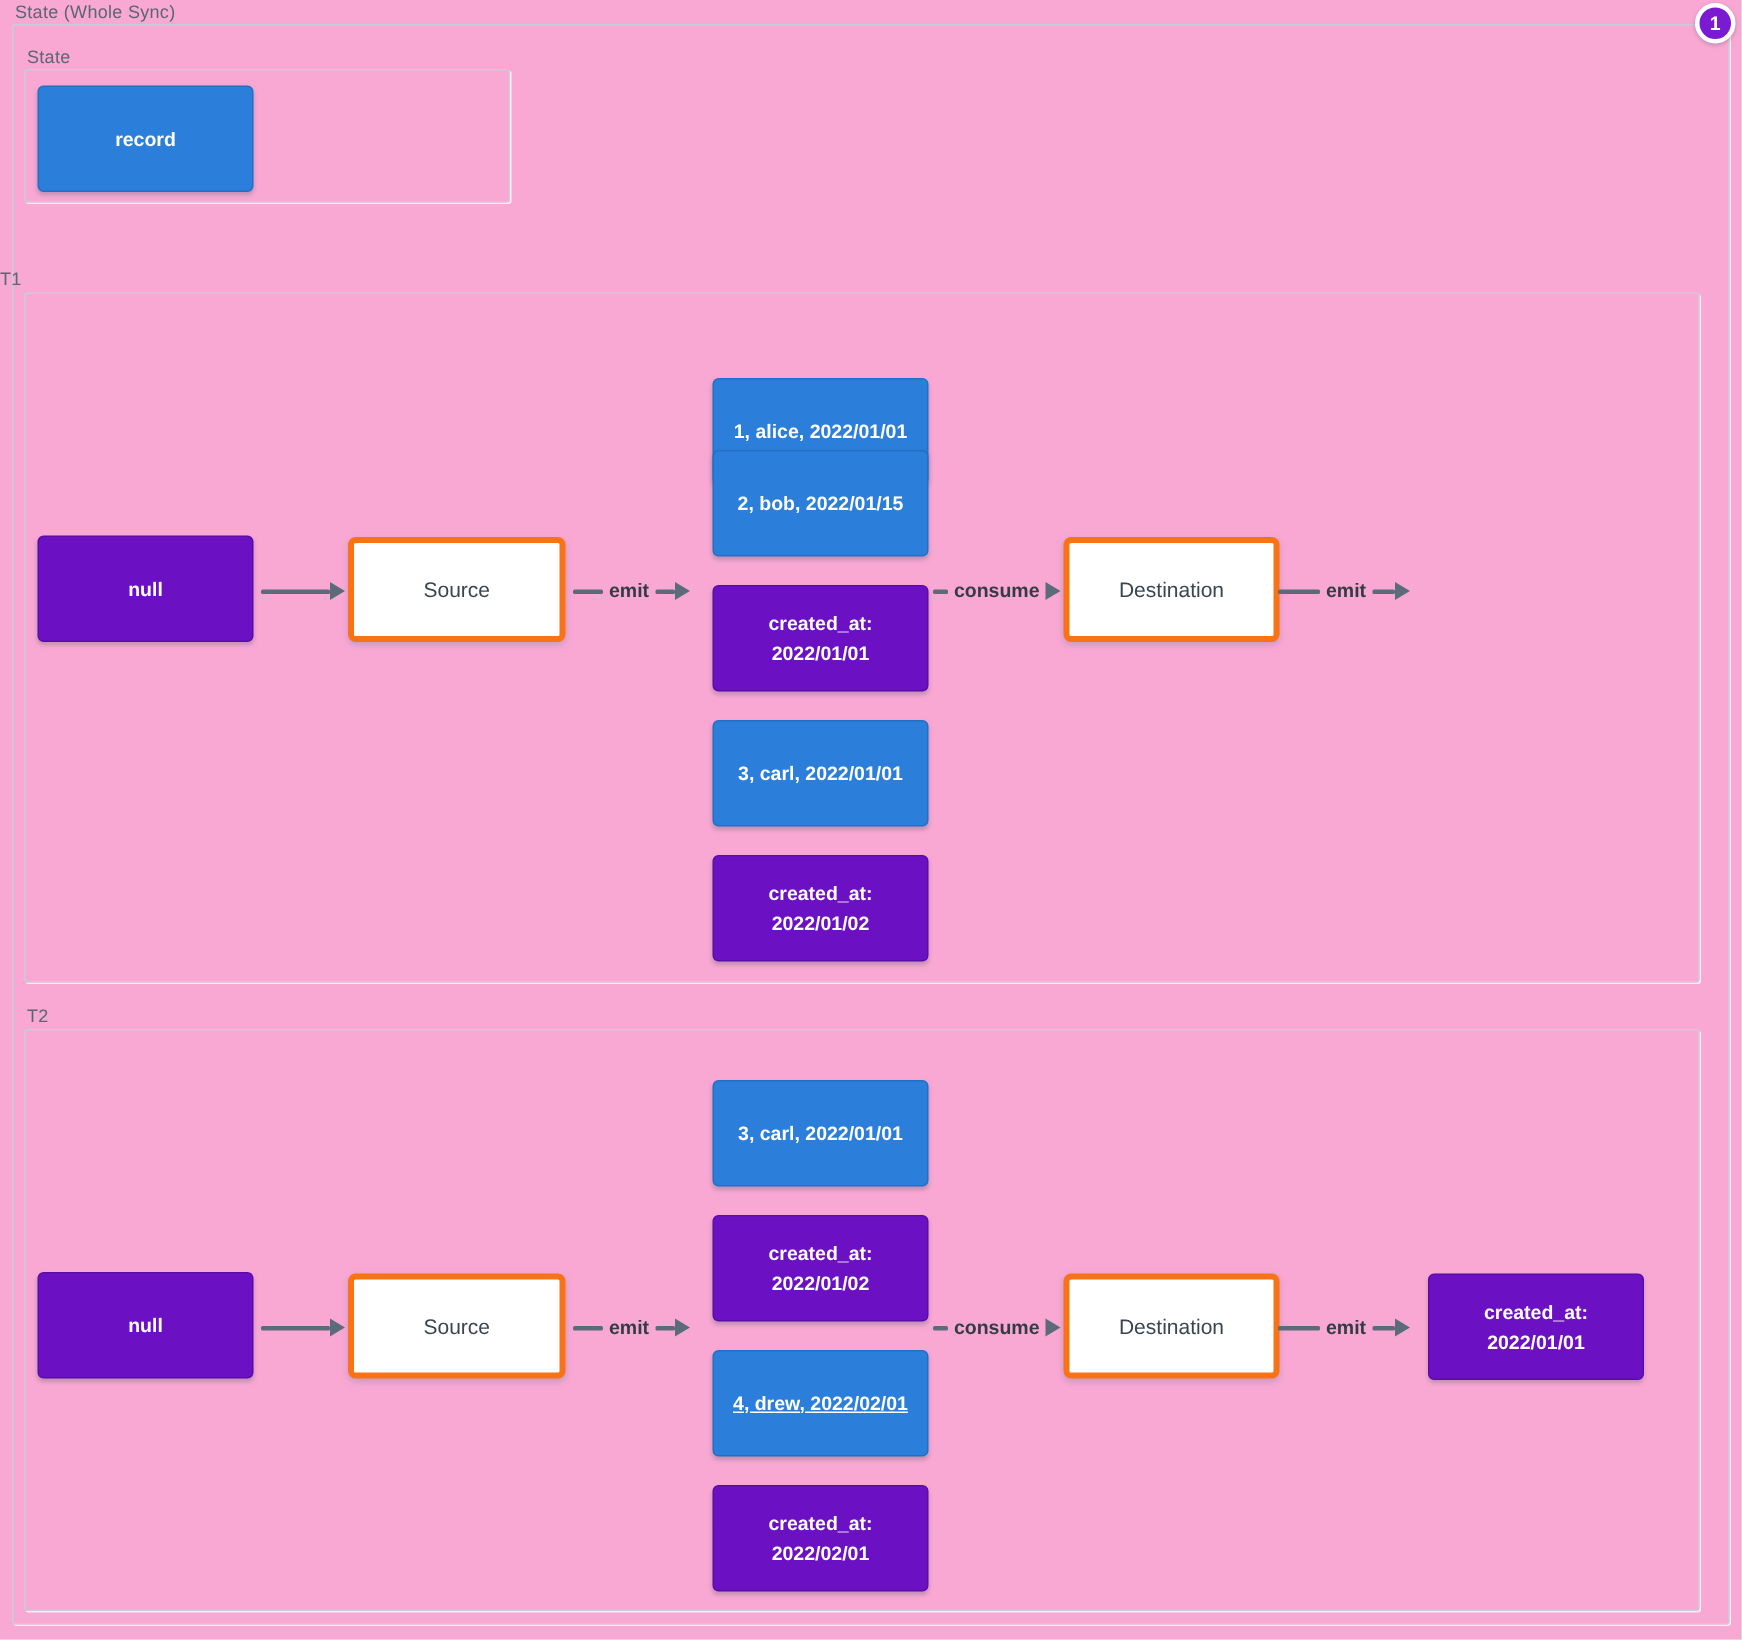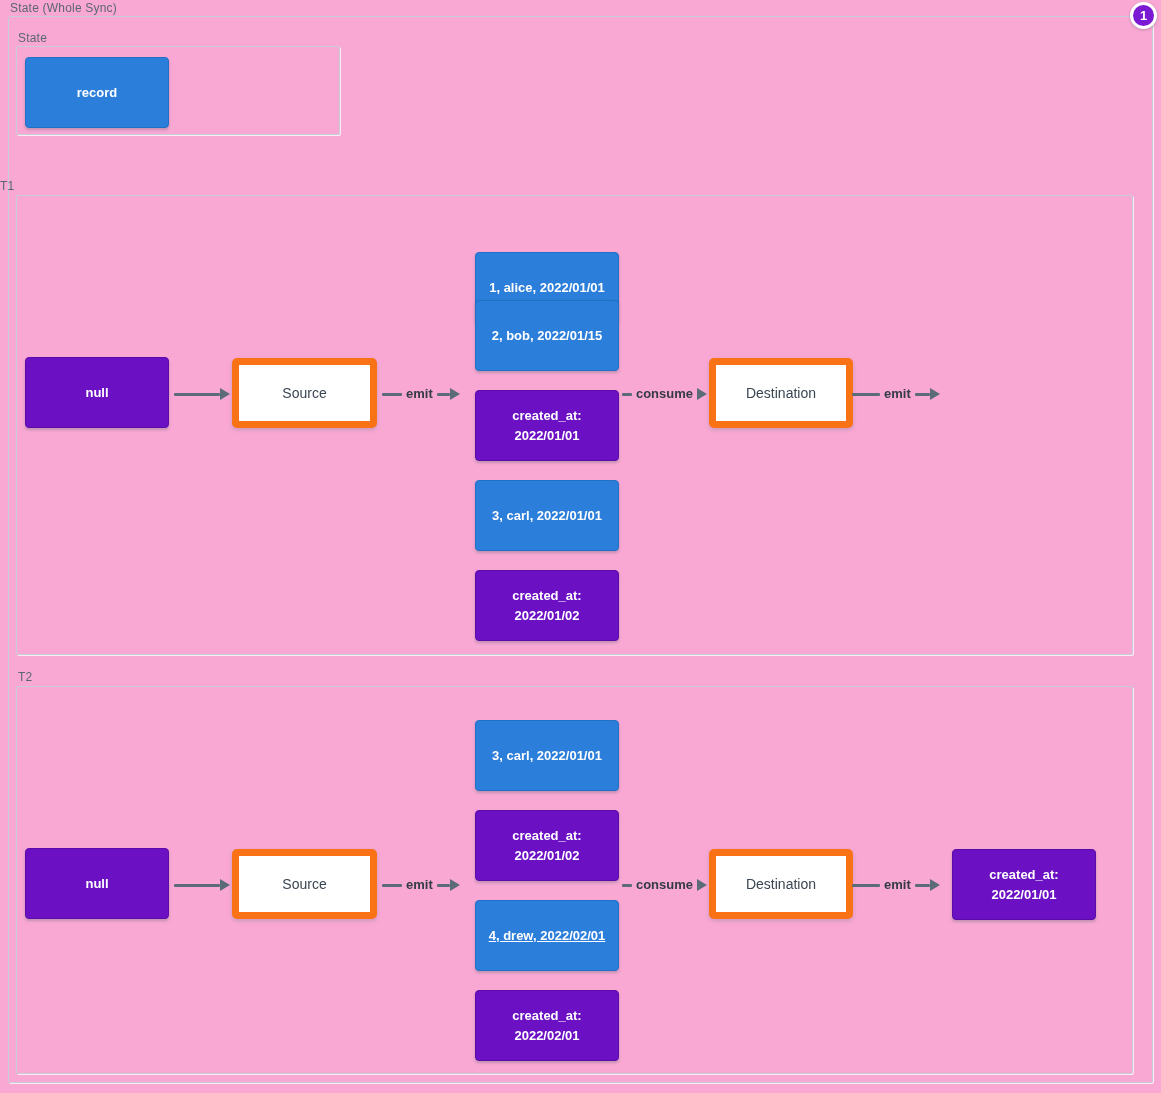--- a/index.html
+++ b/index.html
@@ -23,21 +23,21 @@
   
   .node {
     position:absolute; width:144px; height:71px; border-radius:4px;
     display:flex; align-items:center; justify-content:center; text-align:center;
     font-size:13px; font-weight:700; line-height:20px; white-space:pre-line;
     box-shadow:0 2px 3px rgba(90,100,115,0.35);
   }
   .node.record { background:#2b7ed9; border:1px solid #2270c6; color:#ffffff; }
   .node.state  { background:#6c10c4; border:1px solid #5b0ca8; color:#ffffff; }
   .node.plain  {
-    background:#ffffff; border:7px solid #f97316; color:#3a4552;
+    background:#ffffff; border:4px solid #f97316; color:#3a4552;
     font-weight:400; font-size:14px; border-radius:5px;
     box-shadow:0 2px 4px rgba(120,130,145,0.35);
   }
 
   
   .arrow {
     position:absolute; height:16px; transform:translateY(-50%);
     display:flex; align-items:center;
   }
   .arrow .seg { height:3px; background:#5c6b7a; border-radius:1px; }

